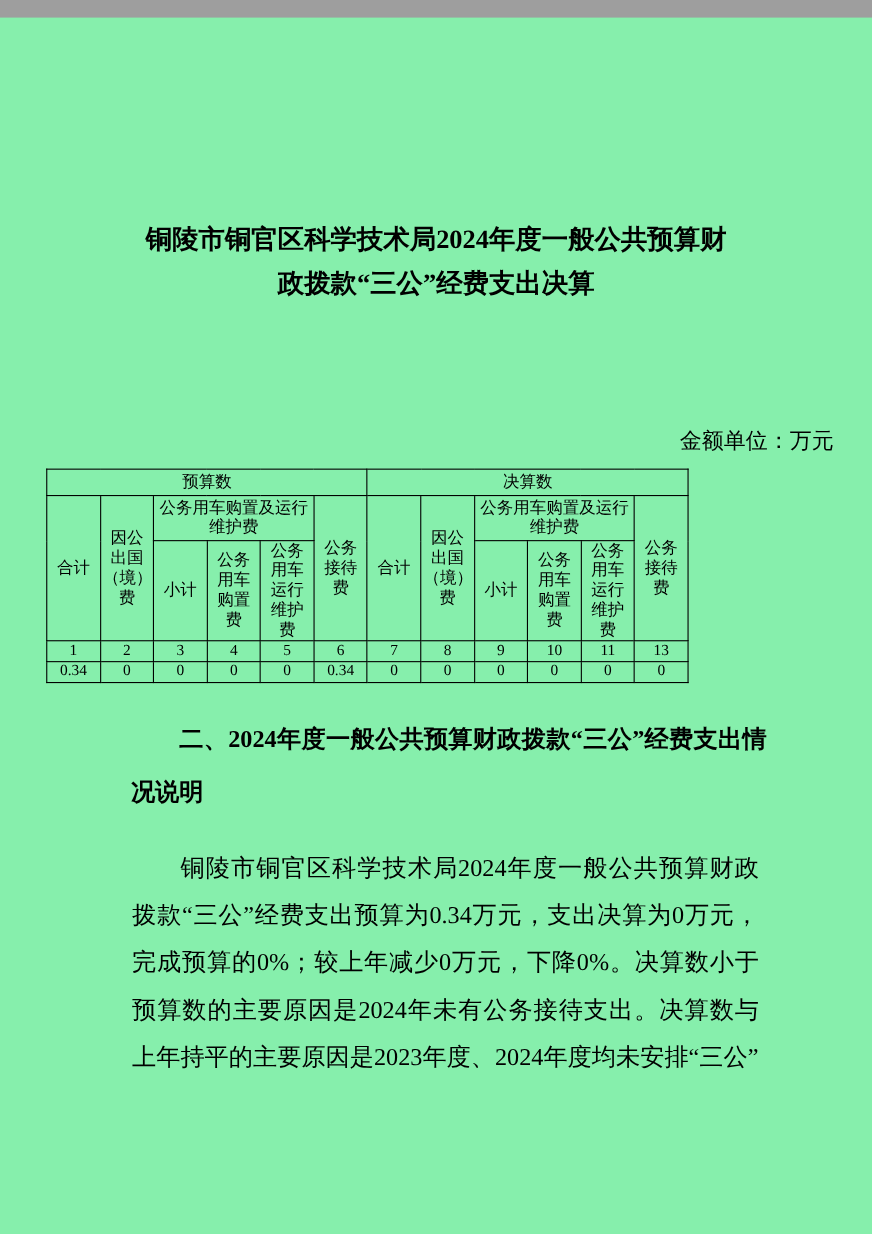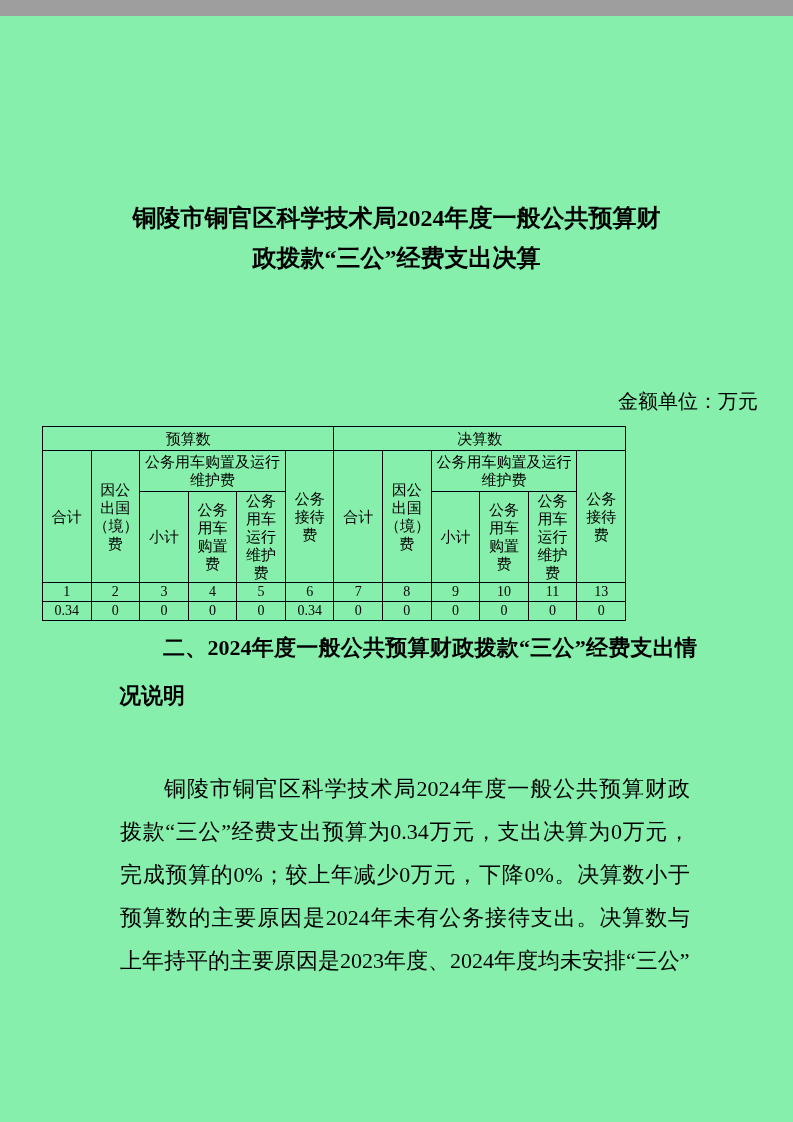--- a/index.html
+++ b/index.html
@@ -37,21 +37,21 @@
     left: 119px;
     width: 578px;
     font-size: 22px;
     font-weight: bold;
     line-height: 48px;
     text-indent: 2em;
     text-align: justify;
     text-justify: inter-character;
   }
   .sec1-heading { top: 302px; }
-  .sec2-heading { top: 608px; }
+  .sec2-heading { top: 632px; }
   .sub1-heading { top: 707px; line-height: 45px; }
   .unit-label {
     position: absolute;
     top: 376px;
     right: 35px;
     font-size: 20px;
     line-height: 18px;
   }
   .table-wrap {
     position: absolute;

